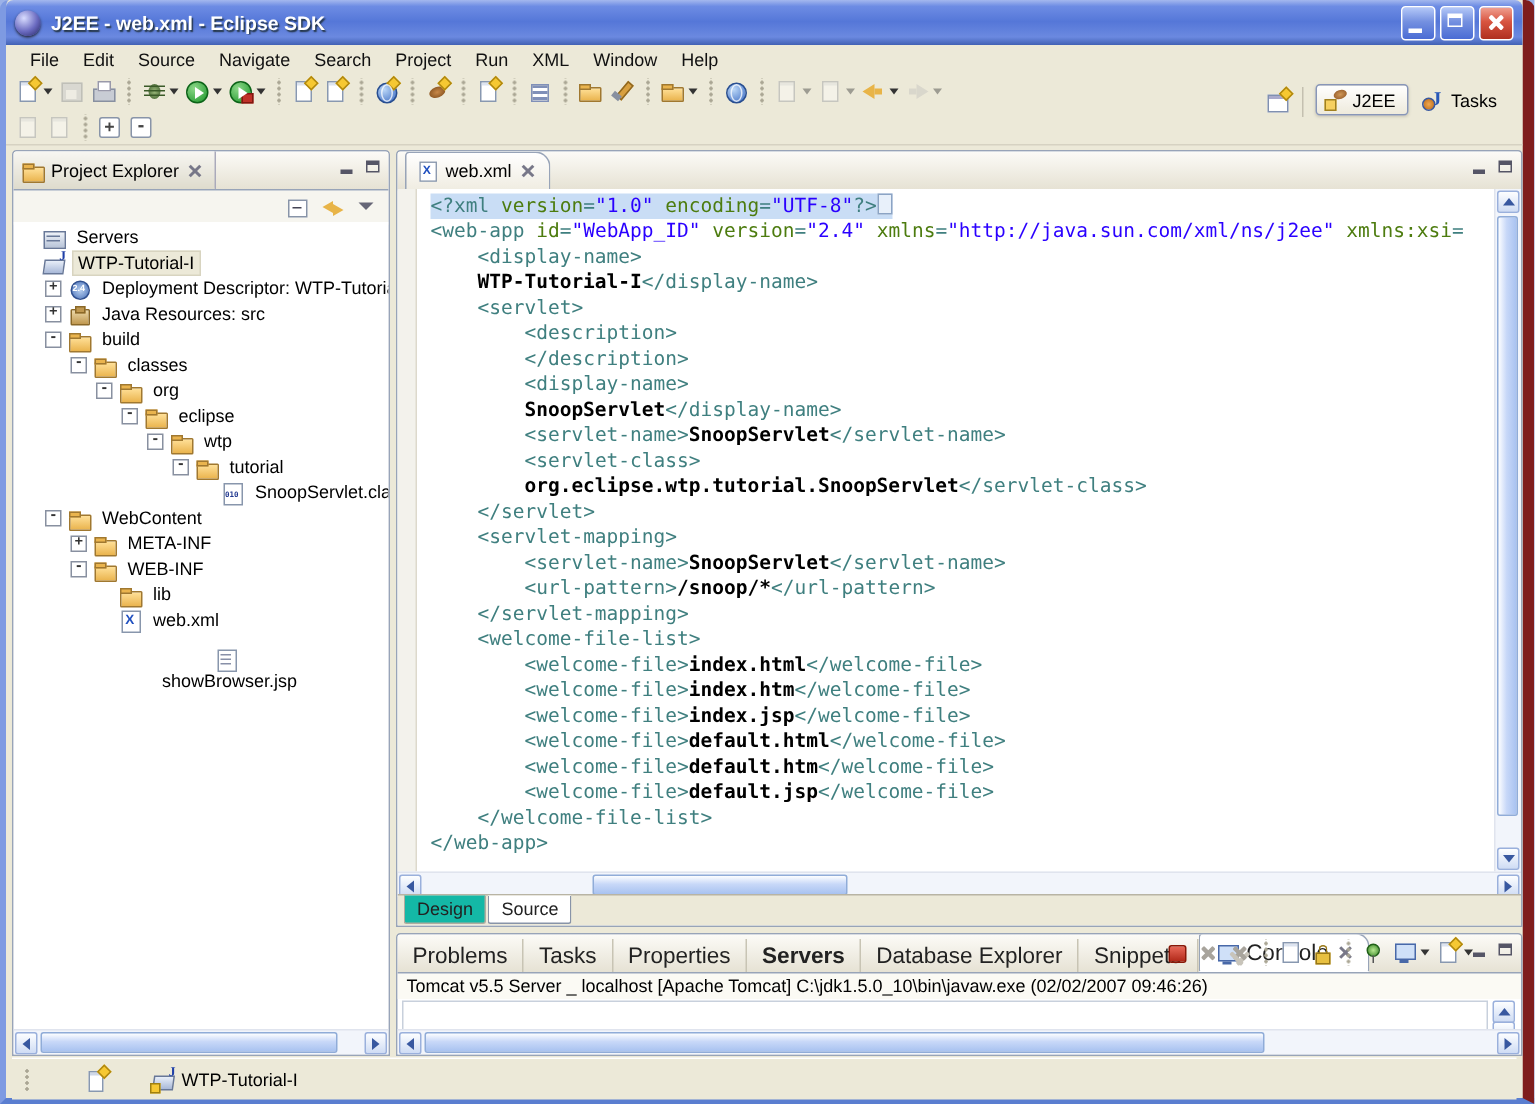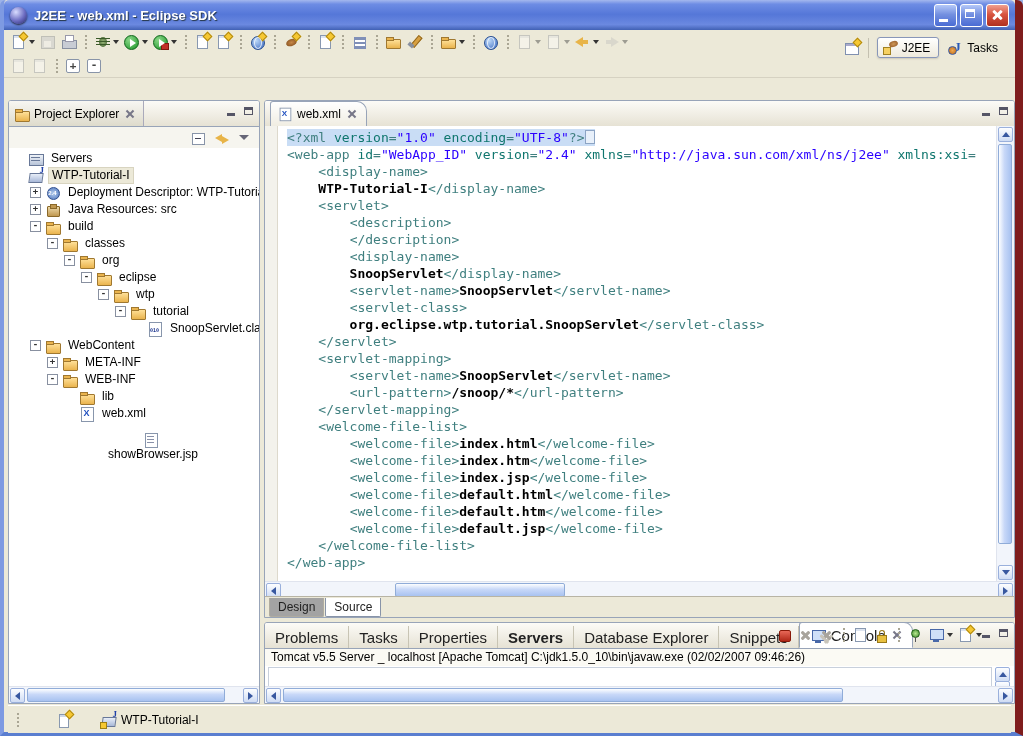--- a/index.html
+++ b/index.html
@@ -130,37 +130,37 @@
   .ico-class::after{content:'010';position:absolute;left:3px;top:5px;font:bold 5px "DejaVu Sans Mono",monospace;color:#203890;letter-spacing:0;}
   .ico-xml::after{content:'X';position:absolute;left:0;top:1px;width:15px;text-align:center;font:bold 9px "Liberation Sans",sans-serif;color:#2050c0;}
   .ico-jsp::after{content:'';position:absolute;left:4px;top:3px;width:7px;height:1px;background:#8890a8;box-shadow:0 3px 0 #8890a8,0 6px 0 #8890a8;}
   
   .etab{display:inline-flex;align-items:center;height:24px;margin-left:5px;padding:0 9px 0 6px;font-size:12px;
         background:linear-gradient(#ffffff,#f0ede2);border:1px solid #98a4b8;border-bottom:none;border-radius:3px 10px 0 0;}
   .etab .ti{transform:scale(.9);}
   #code-wrap{position:absolute;left:0;top:25px;width:100%;height:455px;background:#fff;display:flex;}
   #ruler{width:12px;background:#f3f2ec;border-right:1px solid #ddd9cc;flex:none;}
   #code{flex:1;overflow:hidden;padding:3px 0 0 9px;font:13px/17px "DejaVu Sans Mono",monospace;white-space:pre;}
-  .tg{color:#3f7f7f;} .at{color:#0f766e;} .vl{color:#2a00ff;} .tx{color:#000;font-weight:bold;}
+  .tg{color:#3f7f7f;} .at{color:#4d7c0f;} .vl{color:#2a00ff;} .tx{color:#000;font-weight:bold;}
   .lsel{background:#c9ddf5;display:inline-block;}
   .lsel::after{content:'';display:inline-block;width:8px;height:12px;border:1px solid #8ca4c4;background:#e8f0fa;vertical-align:-2px;margin-left:1px;}
   
   .sbv{position:absolute;width:17px;background:#f2f5fb;border-left:1px solid #e0e4ee;}
   .sbh{position:absolute;height:17px;background:#f2f5fb;border-top:1px solid #e0e4ee;box-sizing:border-box;}
   .sbbtn{position:absolute;width:15px;height:15px;background:linear-gradient(#fdfeff,#cfdcf4);border:1px solid #9ab0dc;border-radius:2px;box-sizing:border-box;}
   .tri{position:absolute;width:0;height:0;}
   .tri.u{left:3px;top:4px;border-left:4px solid transparent;border-right:4px solid transparent;border-bottom:5px solid #3858a0;}
   .tri.d{left:3px;top:4px;border-left:4px solid transparent;border-right:4px solid transparent;border-top:5px solid #3858a0;}
   .tri.l{left:4px;top:3px;border-top:4px solid transparent;border-bottom:4px solid transparent;border-right:5px solid #3858a0;}
   .tri.r{left:4px;top:3px;border-top:4px solid transparent;border-bottom:4px solid transparent;border-left:5px solid #3858a0;}
   .sbthumbv{position:absolute;left:1px;width:14px;background:linear-gradient(90deg,#fdfeff,#c8d8f8 45%,#a8c2f0);border:1px solid #90acd8;border-radius:2px;box-sizing:border-box;}
   .sbthumbh{position:absolute;top:1px;height:14px;background:linear-gradient(#fdfeff,#c8d8f8 45%,#a8c2f0);border:1px solid #90acd8;border-radius:2px;box-sizing:border-box;}
   
   #pagetabs{position:absolute;left:0;bottom:0;width:100%;height:21px;background:#ece9d8;border-top:1px solid #b8b4a4;padding-left:4px;box-sizing:border-box;}
-  .ptab{display:inline-block;font-size:12px;line-height:18px;padding:0 8px;margin-right:1px;color:#222;border:1px solid #b0aca0;border-top:none;background:#a3a3a3;border-radius:0 0 2px 2px;}
+  .ptab{display:inline-block;font-size:12px;line-height:18px;padding:0 8px;margin-right:1px;color:#222;border:1px solid #b0aca0;border-top:none;background:#14b8a6;border-radius:0 0 2px 2px;}
   .ptab.active{background:#fff;border-color:#8894a8;font-weight:normal;}
   
   .btab{display:inline-flex;align-items:center;height:22px;padding:0 10px;font-size:15px;border-right:1px solid #c8c4b4;color:#222;}
   .btab.bold{font-weight:bold;}
   .btab.active{background:#fff;border:1px solid #98a4b8;border-bottom:1px solid #fff;border-radius:3px 9px 0 0;height:24px;}
   .btab .ti{margin-right:5px;}
   #console-tools{position:absolute;right:30px;top:3px;display:flex;align-items:center;}
   #ctext{height:17px;line-height:17px;font-size:12px;padding-left:6px;background:#fbfaf4;color:#000;white-space:nowrap;overflow:hidden;}
   #cbody{position:absolute;left:3px;right:22px;top:44px;height:22px;background:#fff;border:1px solid #c8d0dc;}
   #cvscroll{position:absolute;right:3px;top:44px;width:17px;height:24px;}
@@ -180,20 +180,32 @@
     <span class="title-text">J2EE - web.xml - Eclipse SDK</span>
     <span class="wb min">
         <i></i>
       </span>
     <span class="wb max">
         <i></i>
       </span>
     <span class="wb close"><i></i></span>
   </div>
 
+  <div id="menubar">
+      <span class="menu-item">File</span>
+      <span class="menu-item">Edit</span>
+      <span class="menu-item">Source</span>
+      <span class="menu-item">Navigate</span>
+      <span class="menu-item">Search</span>
+      <span class="menu-item">Project</span>
+      <span class="menu-item">Run</span>
+      <span class="menu-item">XML</span>
+      <span class="menu-item">Window</span>
+      <span class="menu-item">Help</span>
+    </div>
 
   <div id="toolbar">
     <div class="tb-row" id="tbrow1">
         <span class="tb-btn">
           <i class="tbi k-page">
             <b class="star"></b>
           </i>
           <span class="dd"></span>
         </span>
         <span class="tb-btn dis">

